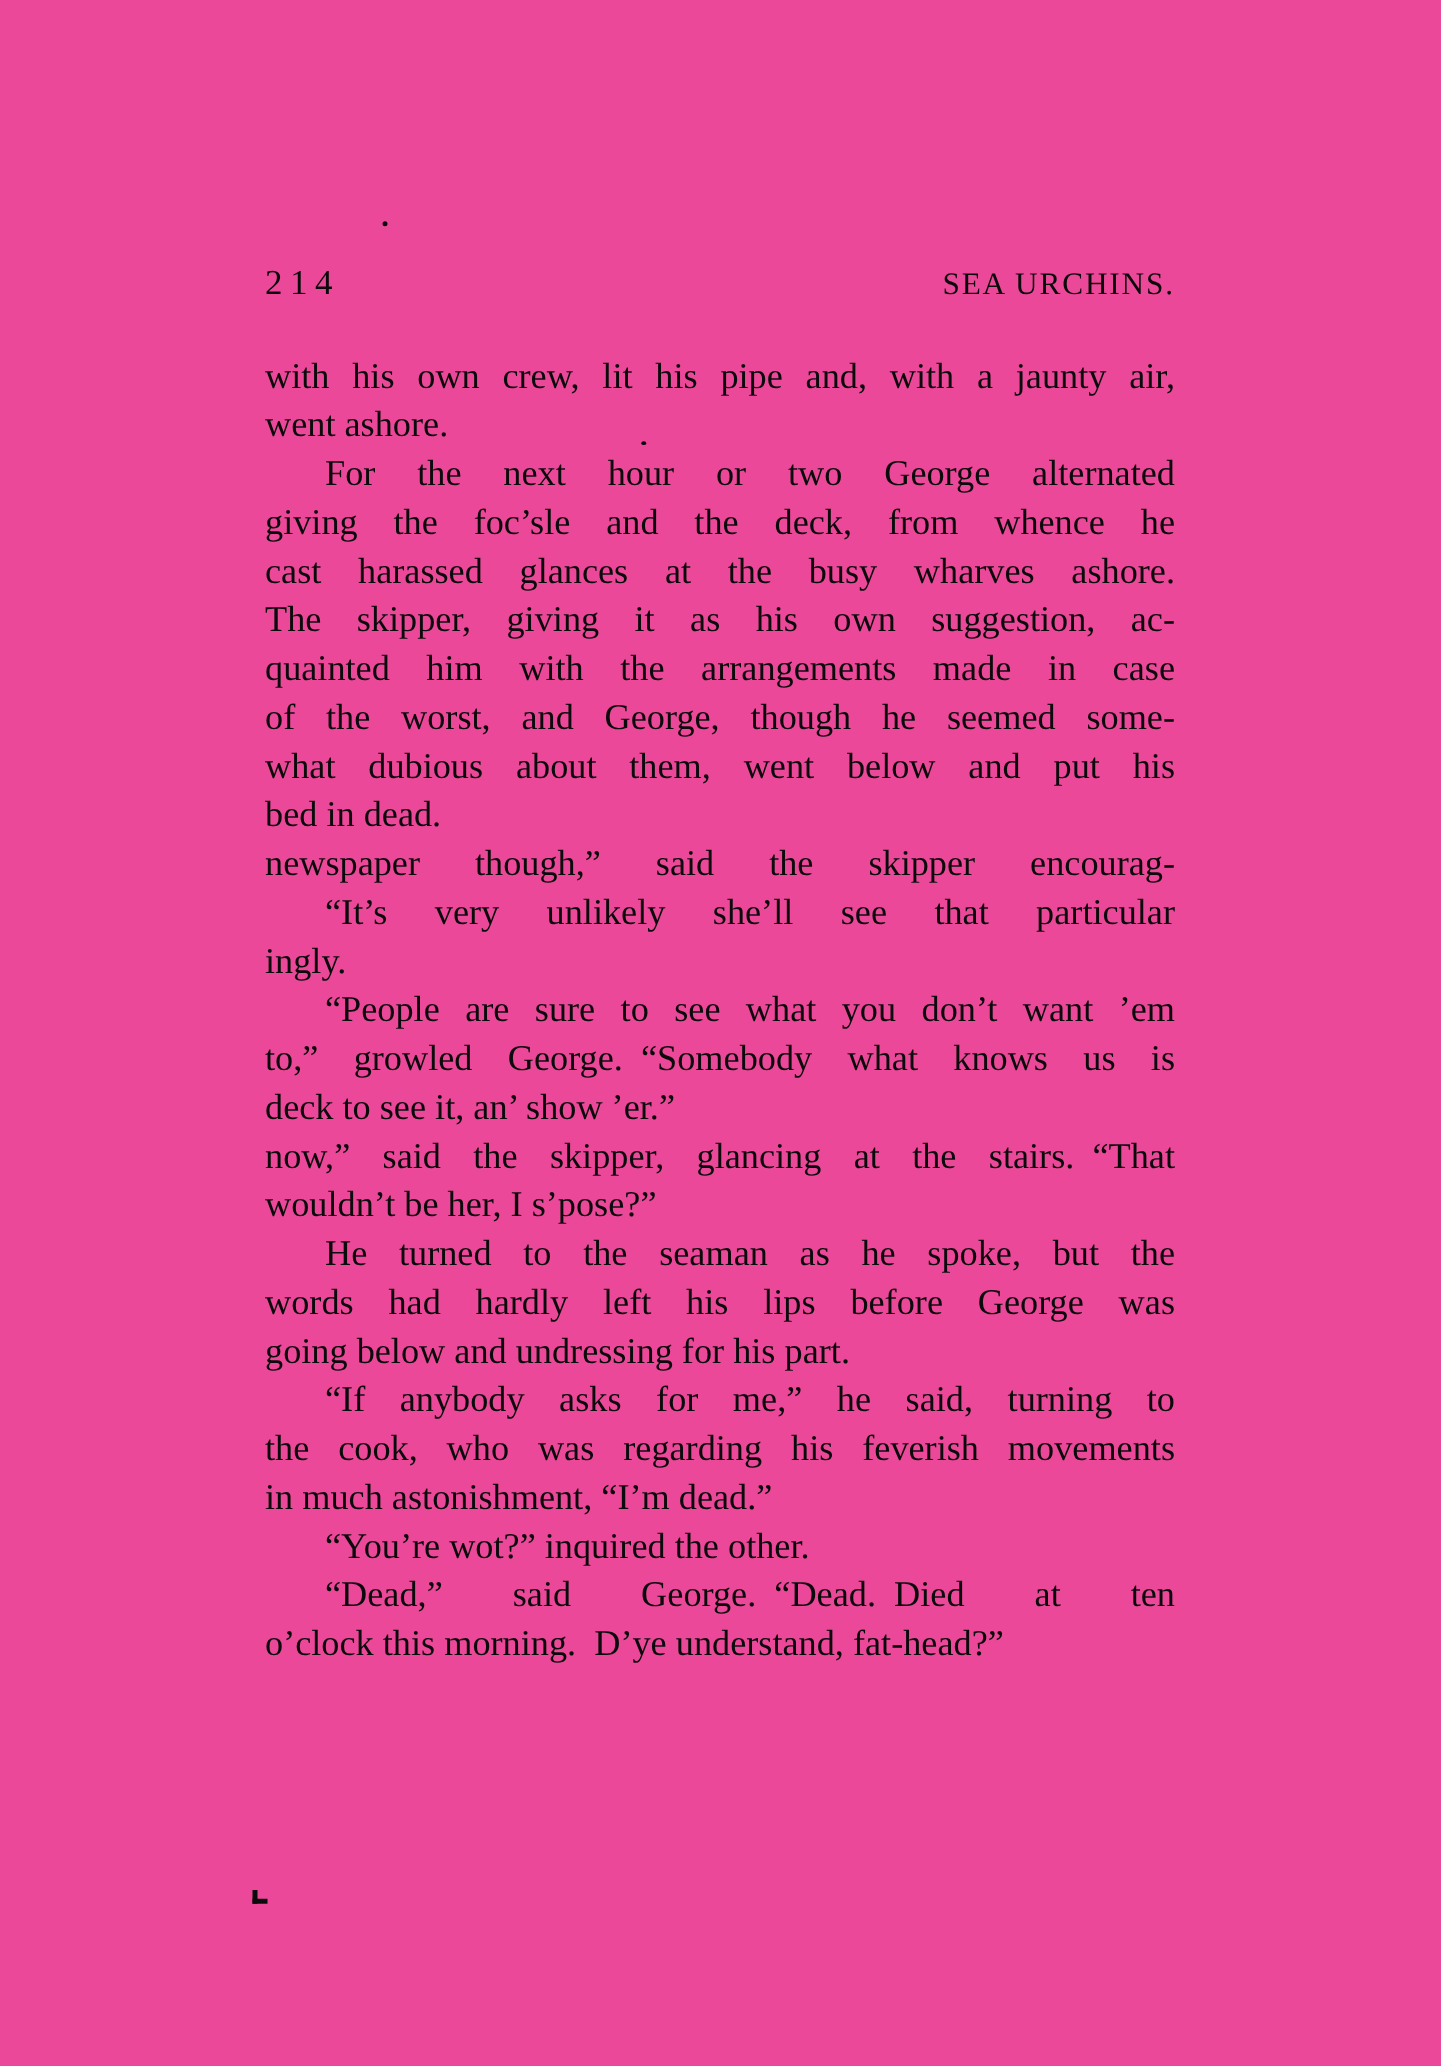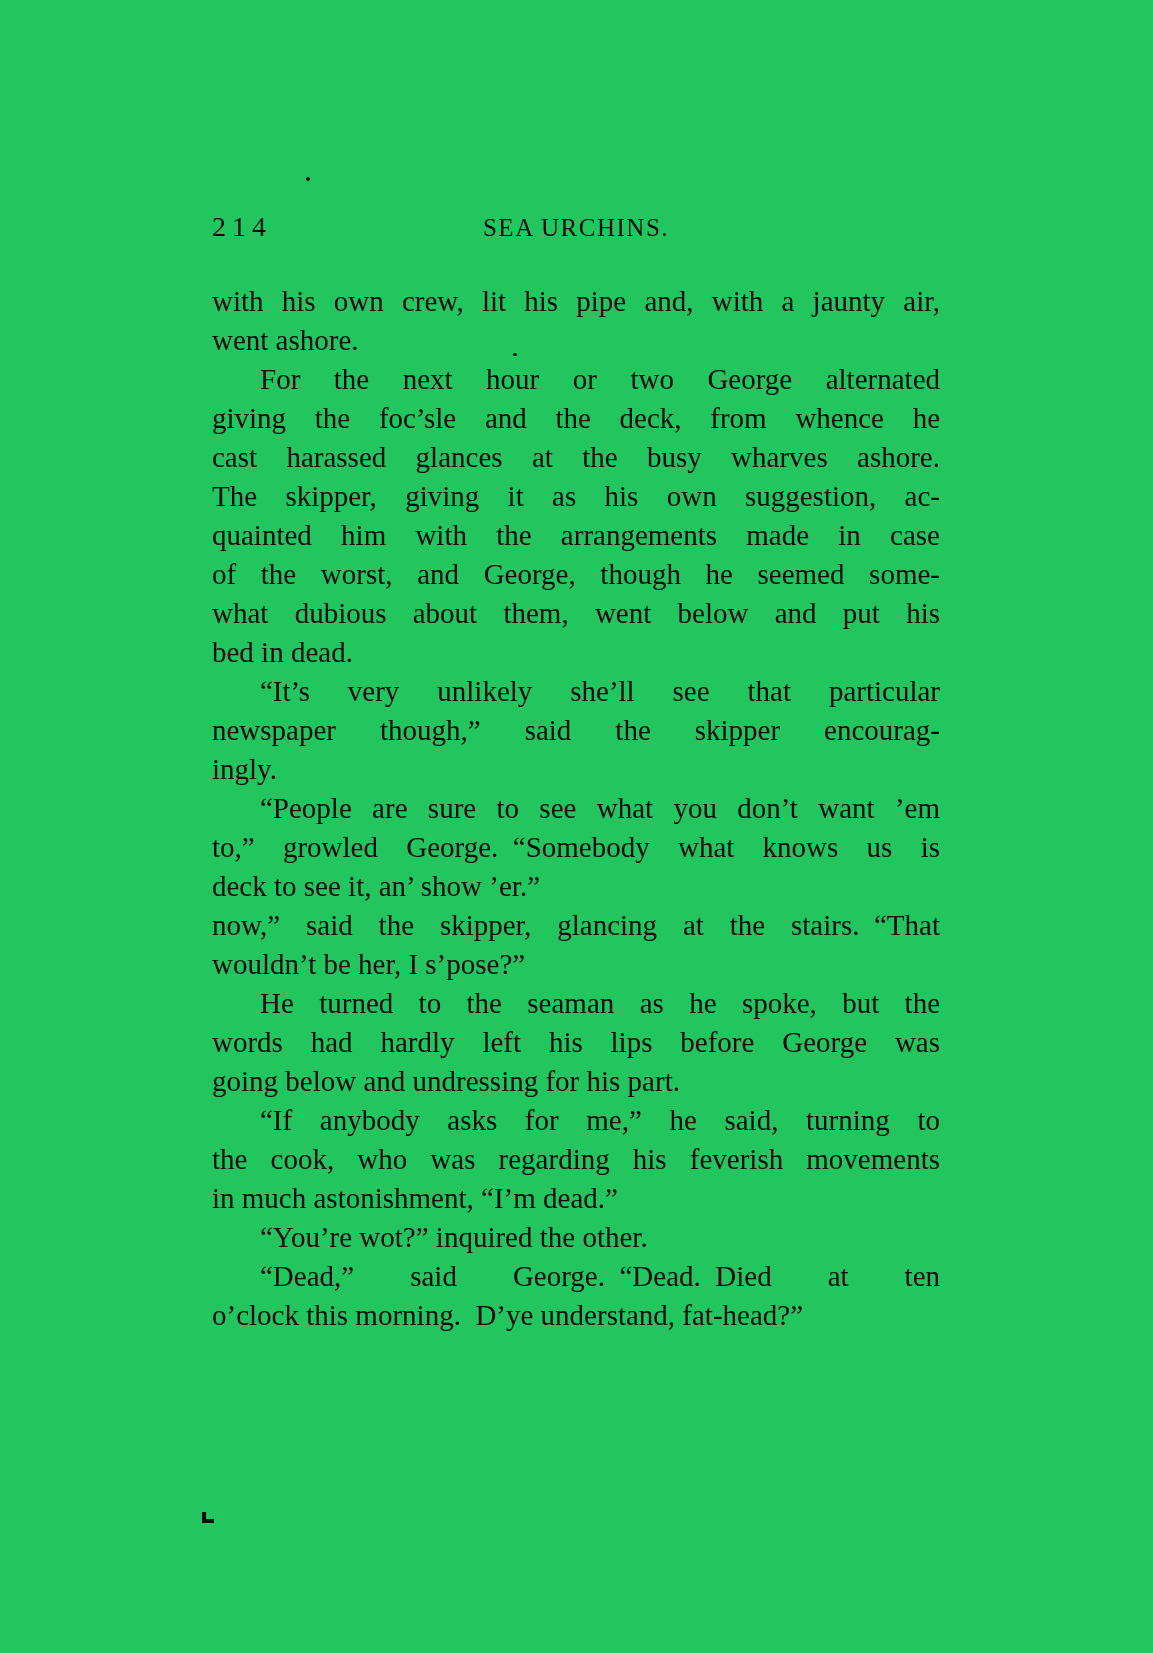--- a/index.html
+++ b/index.html
@@ -30,21 +30,21 @@
     top: 0;
     font-size: 28px;
     letter-spacing: 6px;
     line-height: 32px;
   }
   .head-title {
     position: absolute;
     left: 0;
     top: 2px;
     width: 100%;
-    text-align: center;
+    text-align: right;
     font-size: 25px;
     letter-spacing: 1.5px;
     line-height: 30px;
     white-space: nowrap;
   }
   
   .body-text {
     position: absolute;
     left: 212px;
     top: 282px;
@@ -85,40 +85,40 @@
   .corner-mark .cm-h {
     position: absolute;
     left: 0; bottom: 0;
     width: 12px; height: 4px;
     background: #0b0b0b;
   }
 </style>
 </head>
 <body>
 
-<div class="page" style="color: rgb(11, 11, 11); background: #22c55e;">
+<div class="page" style="color: rgb(11, 11, 11); background: #ec4899;">
 
   <div class="running-head">
     <span class="page-num">214</span>
     <span class="head-title">SEA URCHINS.</span>
   </div>
 
   <div class="body-text" id="body-text">
       <div class="line">with his own crew, lit his pipe and, with a jaunty air,</div>
       <div class="line para-end">went ashore.</div>
       <div class="line indent">For the next hour or two George alternated</div>
       <div class="line">giving the foc’sle and the deck, from whence he</div>
       <div class="line">cast harassed glances at the busy wharves ashore.</div>
       <div class="line">The skipper, giving it as his own suggestion, ac-</div>
       <div class="line">quainted him with the arrangements made in case</div>
       <div class="line">of the worst, and George, though he seemed some-</div>
       <div class="line">what dubious about them, went below and put his</div>
       <div class="line para-end">bed in dead.</div>
+      <div class="line">newspaper though,” said the skipper encourag-</div>
       <div class="line indent">“It’s very unlikely she’ll see that particular</div>
-      <div class="line">newspaper though,” said the skipper encourag-</div>
       <div class="line para-end">ingly.</div>
       <div class="line indent">“People are sure to see what you don’t want ’em</div>
       <div class="line">to,” growled George. “Somebody what knows us is</div>
       <div class="line para-end">deck to see it, an’ show ’er.”</div>
       <div class="line">now,” said the skipper, glancing at the stairs. “That</div>
       <div class="line para-end">wouldn’t be her, I s’pose?”</div>
       <div class="line indent">He turned to the seaman as he spoke, but the</div>
       <div class="line">words had hardly left his lips before George was</div>
       <div class="line para-end">going below and undressing for his part.</div>
       <div class="line indent">“If anybody asks for me,” he said, turning to</div>

